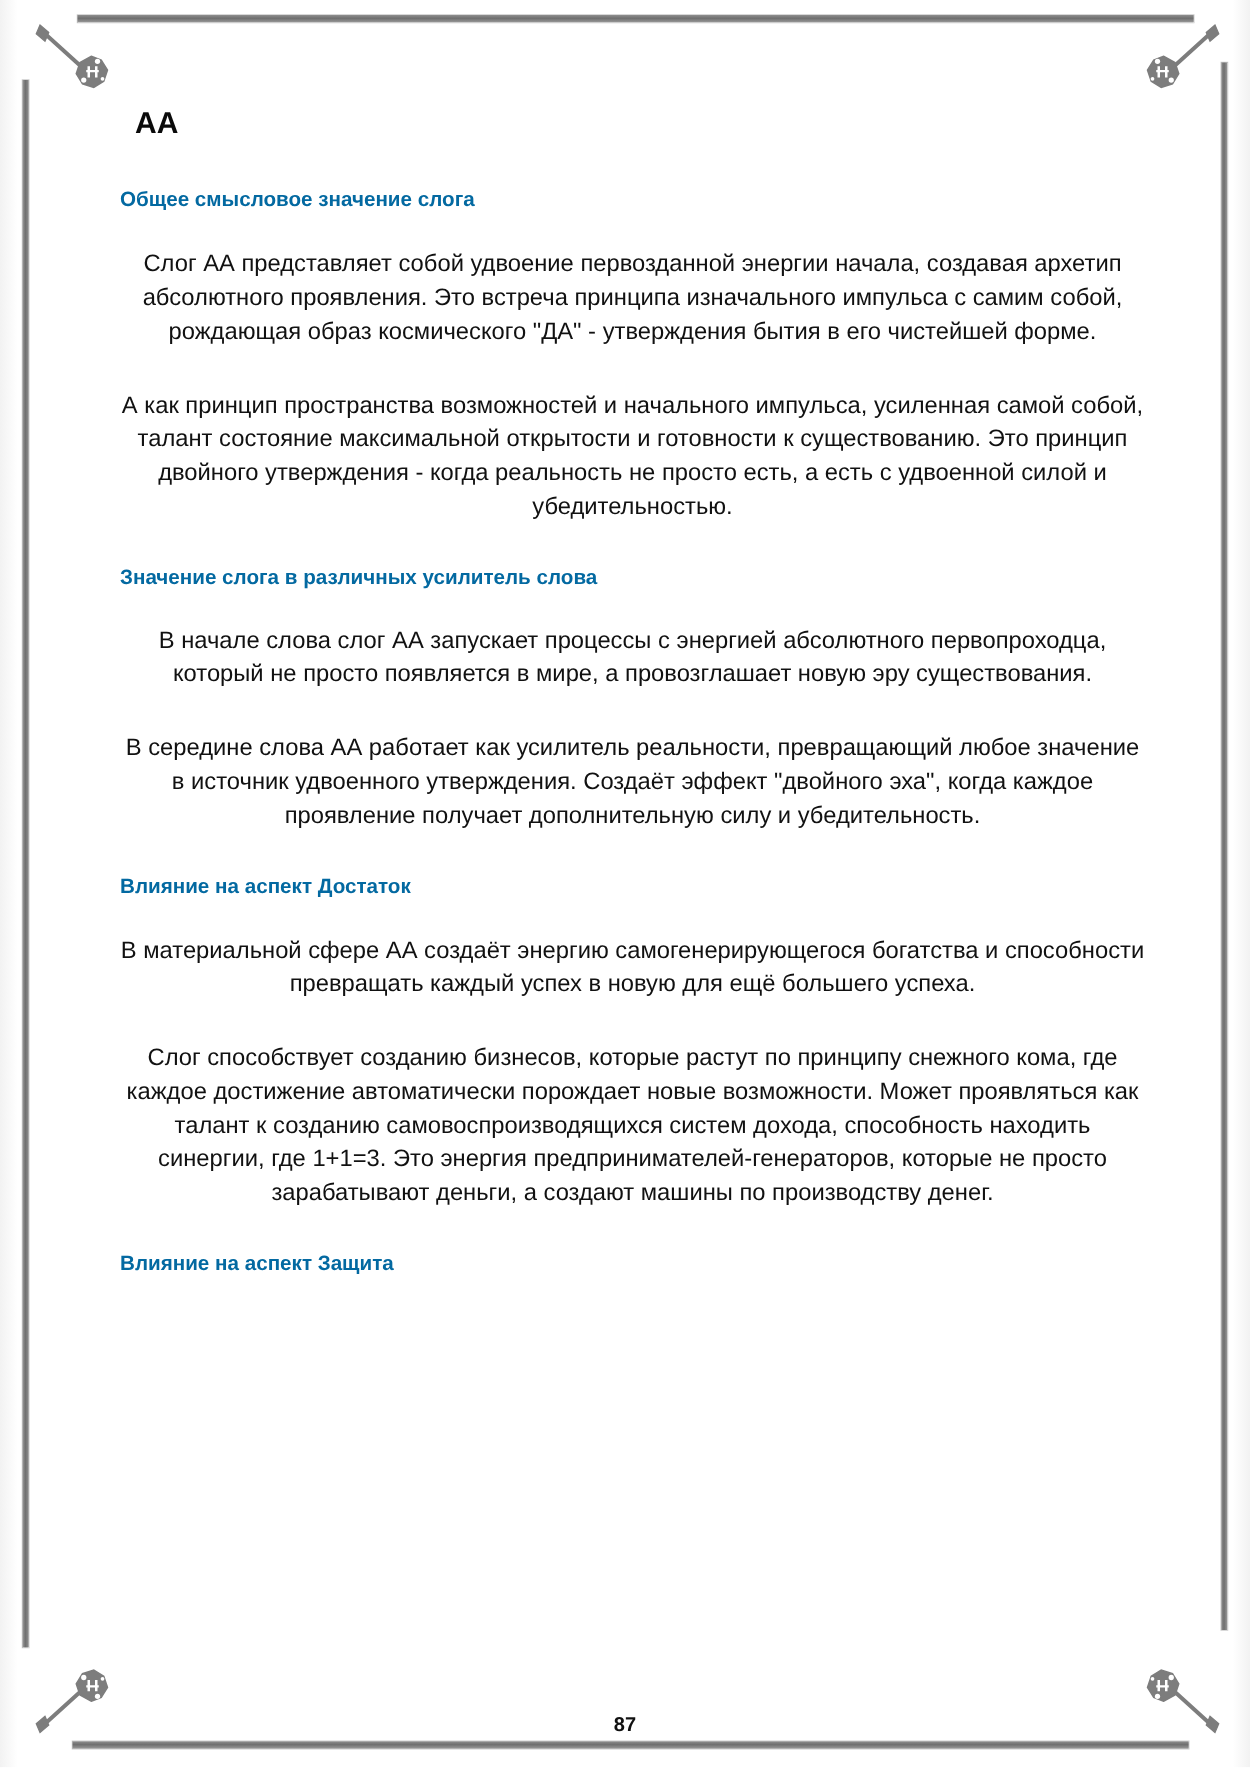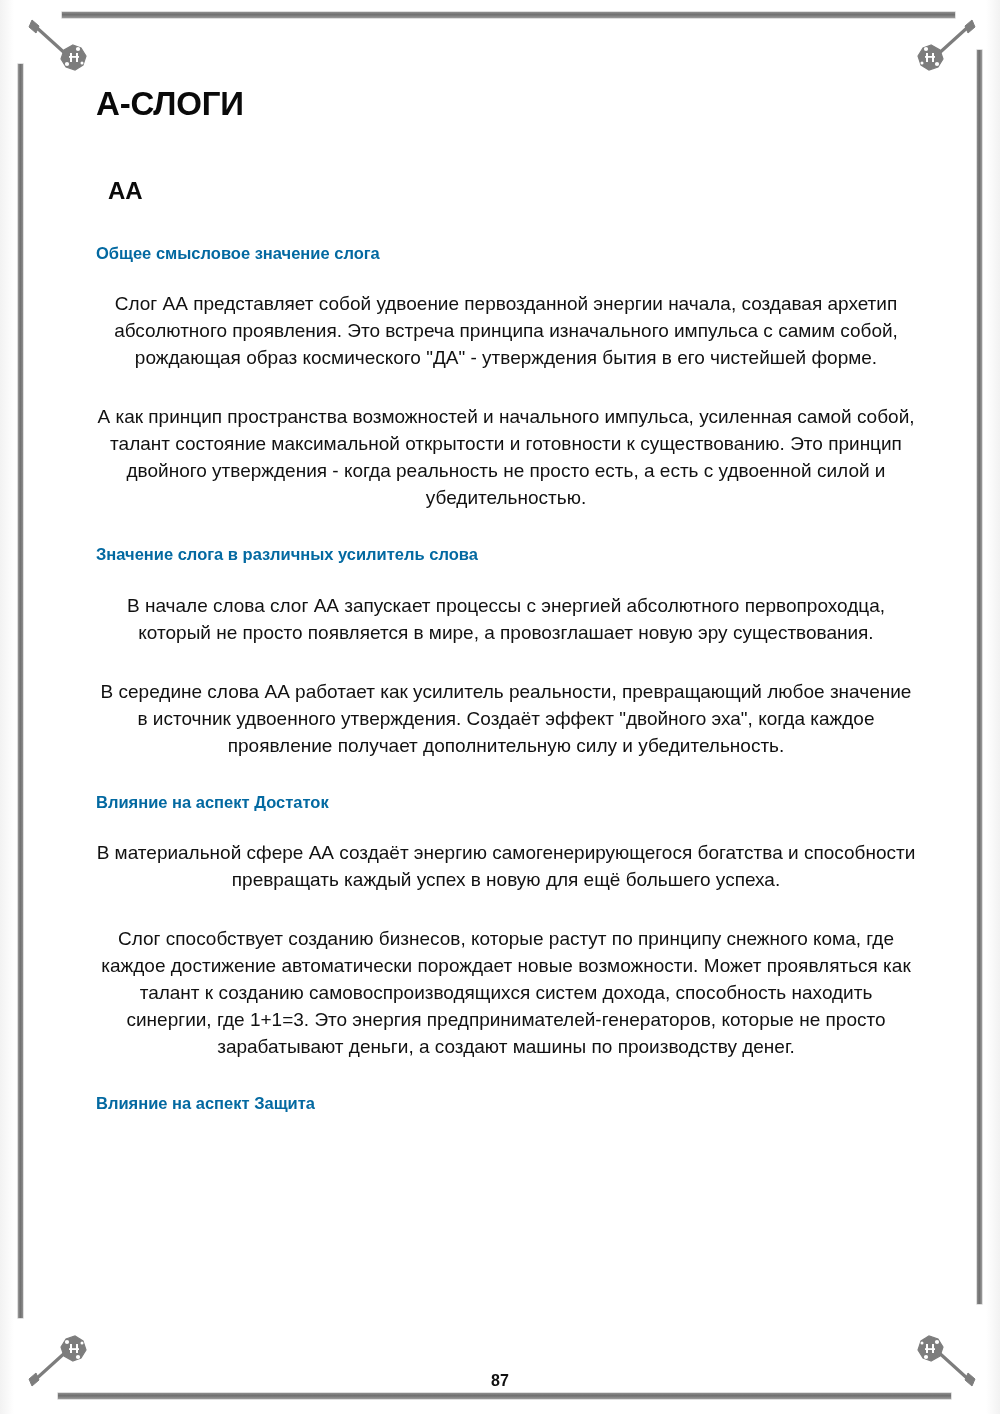--- a/index.html
+++ b/index.html
@@ -213,21 +213,20 @@
         <circle cx="56" cy="47" r="1.5" fill="#ffffff" stroke="none"></circle>
         <rect x="44" y="37" width="2" height="9" fill="#ffffff" stroke="none"></rect>
         <rect x="50" y="37" width="2" height="9" fill="#ffffff" stroke="none"></rect>
         <rect x="43" y="40" width="10" height="1.8" fill="#ffffff" stroke="none"></rect>
       </g>
     </svg>
   </div>
 
   <div class="content">
 
-    <h1 class="doc-title">А-СЛОГИ</h1>
 
     <h2 class="syllable-title">АА</h2>
 
     <h3 class="section-heading">Общее смысловое значение слога</h3>
     <p class="body-text">Слог АА представляет собой удвоение первозданной энергии начала, создавая архетип абсолютного проявления. Это встреча принципа изначального импульса с самим собой, рождающая образ космического "ДА" - утверждения бытия в его чистейшей форме.</p>
     <p class="body-text block-gap">А как принцип пространства возможностей и начального импульса, усиленная самой собой, талант состояние максимальной открытости и готовности к существованию. Это принцип двойного утверждения - когда реальность не просто есть, а есть с удвоенной силой и убедительностью.</p>
 
     <h3 class="section-heading">Значение слога в различных усилитель слова</h3>
     <p class="body-text">В начале слова слог АА запускает процессы с энергией абсолютного первопроходца, который не просто появляется в мире, а провозглашает новую эру существования.</p>
     <p class="body-text">В середине слова АА работает как усилитель реальности, превращающий любое значение в источник удвоенного утверждения. Создаёт эффект "двойного эха", когда каждое проявление получает дополнительную силу и убедительность.</p>

